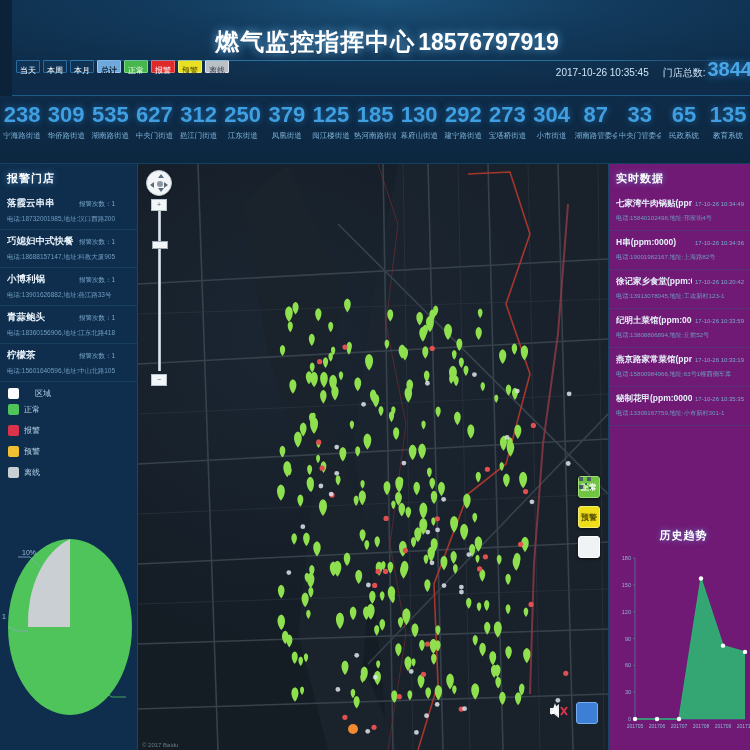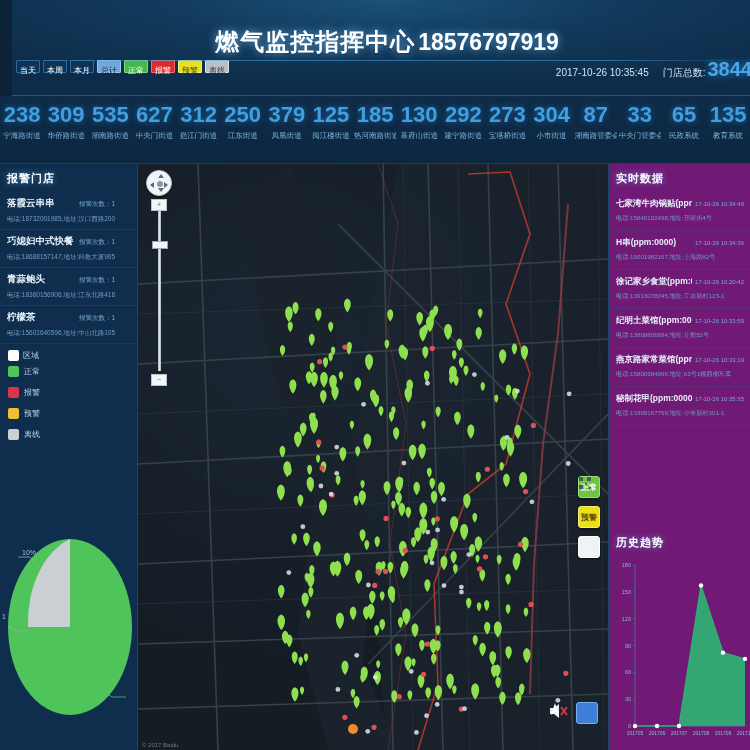--- a/index.html
+++ b/index.html
@@ -45,21 +45,21 @@
     display: flex; gap: 3px; align-items: center;
   }
   .tl-btn {
     font-size: 8px; line-height: 12px; height: 13px;
     padding: 4px 3px; border-radius: 1px;
     color: #ffffff; background: #153e63; border: 1px solid #2a6align;
     border: 1px solid #2a6a9c;
     white-space: nowrap; cursor: pointer;
   }
   .tl-btn.dark { background:#0f3355; }
-  .tl-btn.blue  { background:#6fa8dc; border-color:#9cc6ea; color:#123; }
+  .tl-btn.blue  { background:#6fa8dc; border-color:#9cc6ea; color:#123;font-weight:bold; }
   .tl-btn.green { background:#47b64b; border-color:#7ed982; color:#fff; }
   .tl-btn.red   { background:#e02a2a; border-color:#f26a6a; color:#fff; }
   .tl-btn.yellow{ background:#e8e022; border-color:#f4ef70; color:#4a4300; }
   .tl-btn.gray  { background:#b9c1c6; border-color:#dfe5e8; color:#334; }
 
   .hdr-right {
     position: absolute; right: 10px; top: 58px;
     display: flex; align-items: baseline; gap: 14px;
     white-space: nowrap;
   }
@@ -115,21 +115,21 @@
     padding: 5px 22px 6px 7px;
     border-bottom: 1px solid rgba(40,92,130,.35);
   }
   .store-row1 { display: flex; justify-content: space-between; align-items: baseline; gap: 4px; }
   .store-name { font-size: 9.5px; color: #e8f2fb; font-weight: bold; white-space: nowrap; overflow: hidden; }
   .store-count { font-size: 6.5px; color: #7aa9cd; white-space: nowrap; }
   .store-meta { font-size: 6.5px; color: #6e9cc0; margin-top: 4px; line-height: 9px; white-space: nowrap; overflow: hidden; }
 
   
   .legend-box { padding: 6px 0 0 8px; }
-  .legend-head { font-size: 9px; color: #bcd6ec; display:flex; align-items:center; gap:4px; margin-bottom:5px;}
+  .legend-head { font-size: 9px; color: #bcd6ec; display:flex; align-items:center; gap:16px; margin-bottom:5px;}
   .legend-head .swatch-w { width:11px;height:11px;background:#ffffff;border-radius:2px; display:inline-block;}
   .legend-row { display: flex; align-items: center; gap: 5px; margin-bottom: 10px; }
   .swatch { width: 11px; height: 11px; border-radius: 2px; display: inline-block; }
   .sw-green { background:#4fc45a; }
   .sw-red { background:#d9344a; }
   .sw-yellow { background:#f0c032; }
   .sw-gray { background:#c9cfd3; }
   .legend-txt { font-size: 8px; color: #bcd6ec; }
 
   .pie-wrap { position: absolute; left: 0; top: 345px; width: 138px; height: 240px; }
@@ -203,21 +203,21 @@
   }
 
   
   .rt-item { padding: 6px 6px 7px 7px; border-bottom: 1px solid rgba(40,92,130,.35); }
   .rt-row1 { display:flex; justify-content: space-between; align-items: baseline; gap:3px; }
   .rt-name { font-size: 8.5px; color:#e8f2fb; font-weight: bold; white-space:nowrap; overflow:hidden; }
   .rt-time { font-size: 6px; color:#7aa9cd; white-space:nowrap; }
   .rt-meta { font-size: 6.2px; color:#6e9cc0; margin-top:4px; white-space:nowrap; overflow:hidden;}
 
   
-  .trend { position: absolute; left:0; bottom:4px; width:142px; height:215px; }
+  .trend { position: absolute; left:0; bottom:11px; width:142px; height:215px;text-align:center; }
   .trend .panel-title { padding-top:4px; }
   .trend-plot { position:absolute; left:0; top:26px; width:142px; height:189px; }
 </style>
 </head>
 <body>
 
 <div id="app">
 
   <div class="header">
     <div class="title-wrap">
@@ -325,20 +325,27 @@
               <span class="store-count">报警次数：1</span>
             </div>
             <div class="store-meta">电话:18732001985,地址:汉口西路200号</div>
           </div>
           <div class="store-item">
             <div class="store-row1">
               <span class="store-name">巧媳妇中式快餐</span>
               <span class="store-count">报警次数：1</span>
             </div>
             <div class="store-meta">电话:18688157147,地址:科教大厦905室</div>
+          </div>
+          <div class="store-item">
+            <div class="store-row1">
+              <span class="store-name">小博利锅</span>
+              <span class="store-count">报警次数：1</span>
+            </div>
+            <div class="store-meta">电话:13901626882,地址:燕江路33号</div>
           </div>
           <div class="store-item">
             <div class="store-row1">
               <span class="store-name">青蒜鲍头</span>
               <span class="store-count">报警次数：1</span>
             </div>
             <div class="store-meta">电话:18360156906,地址:江东北路418-17</div>
           </div>
           <div class="store-item">
             <div class="store-row1">

